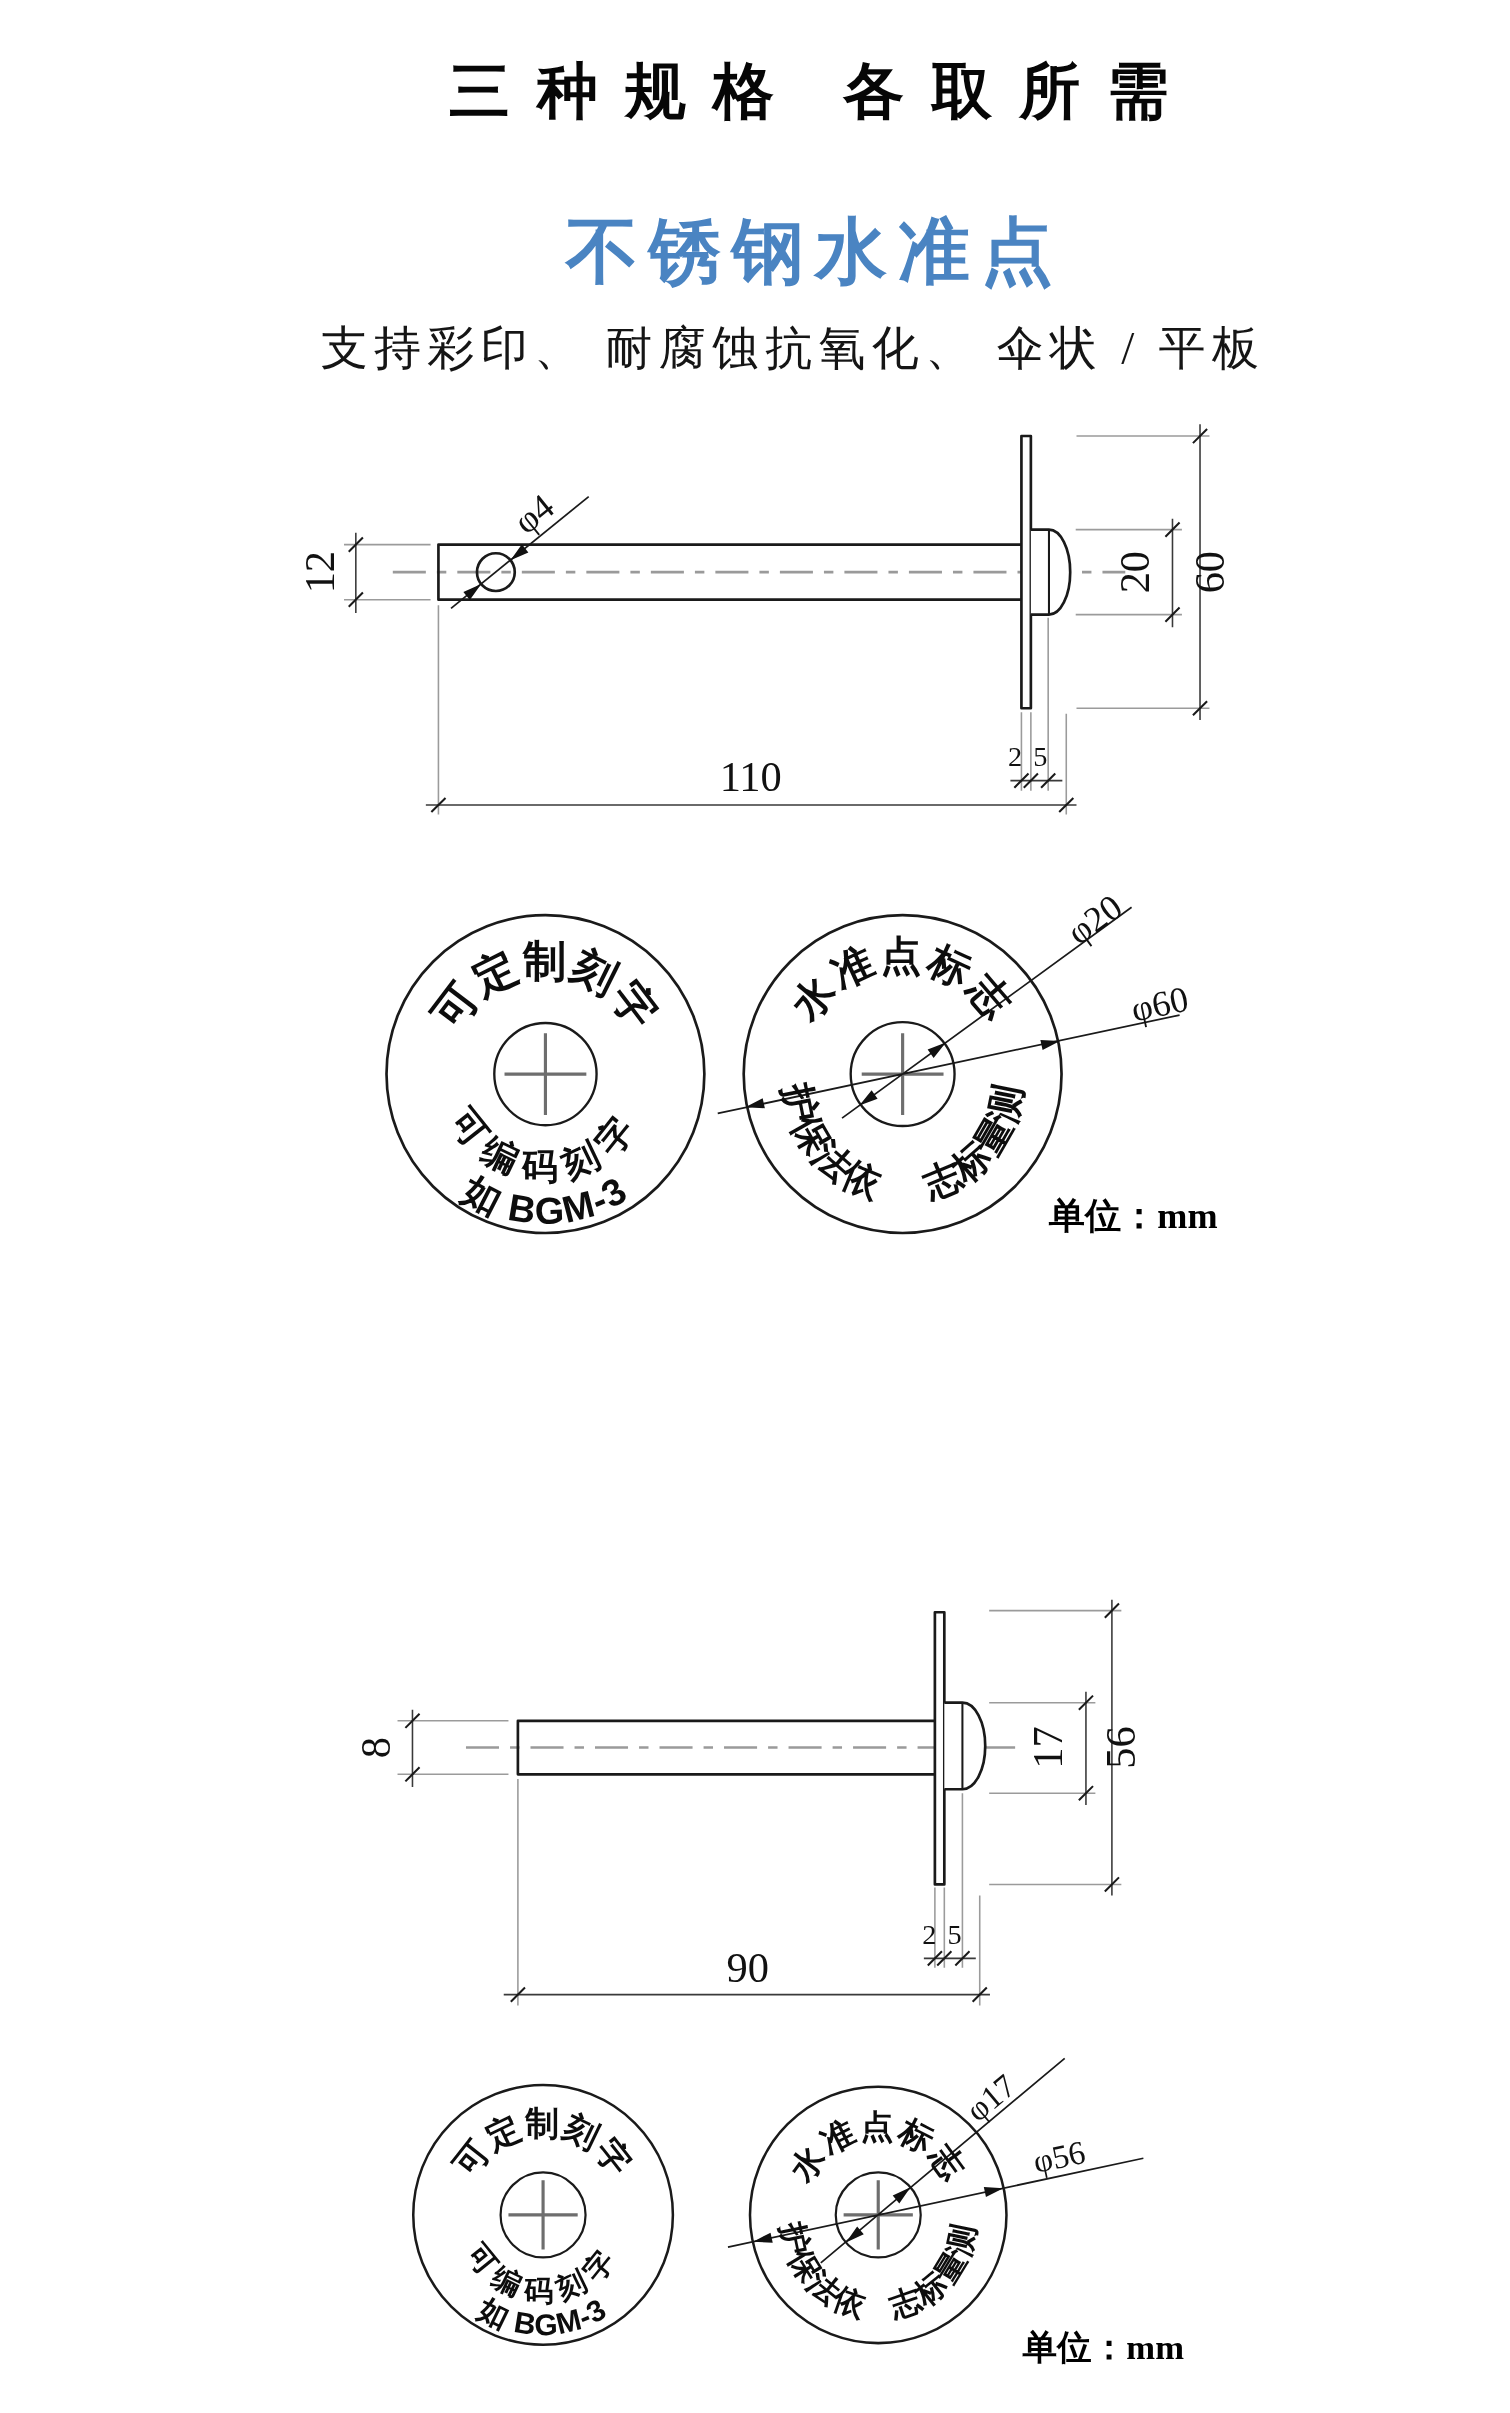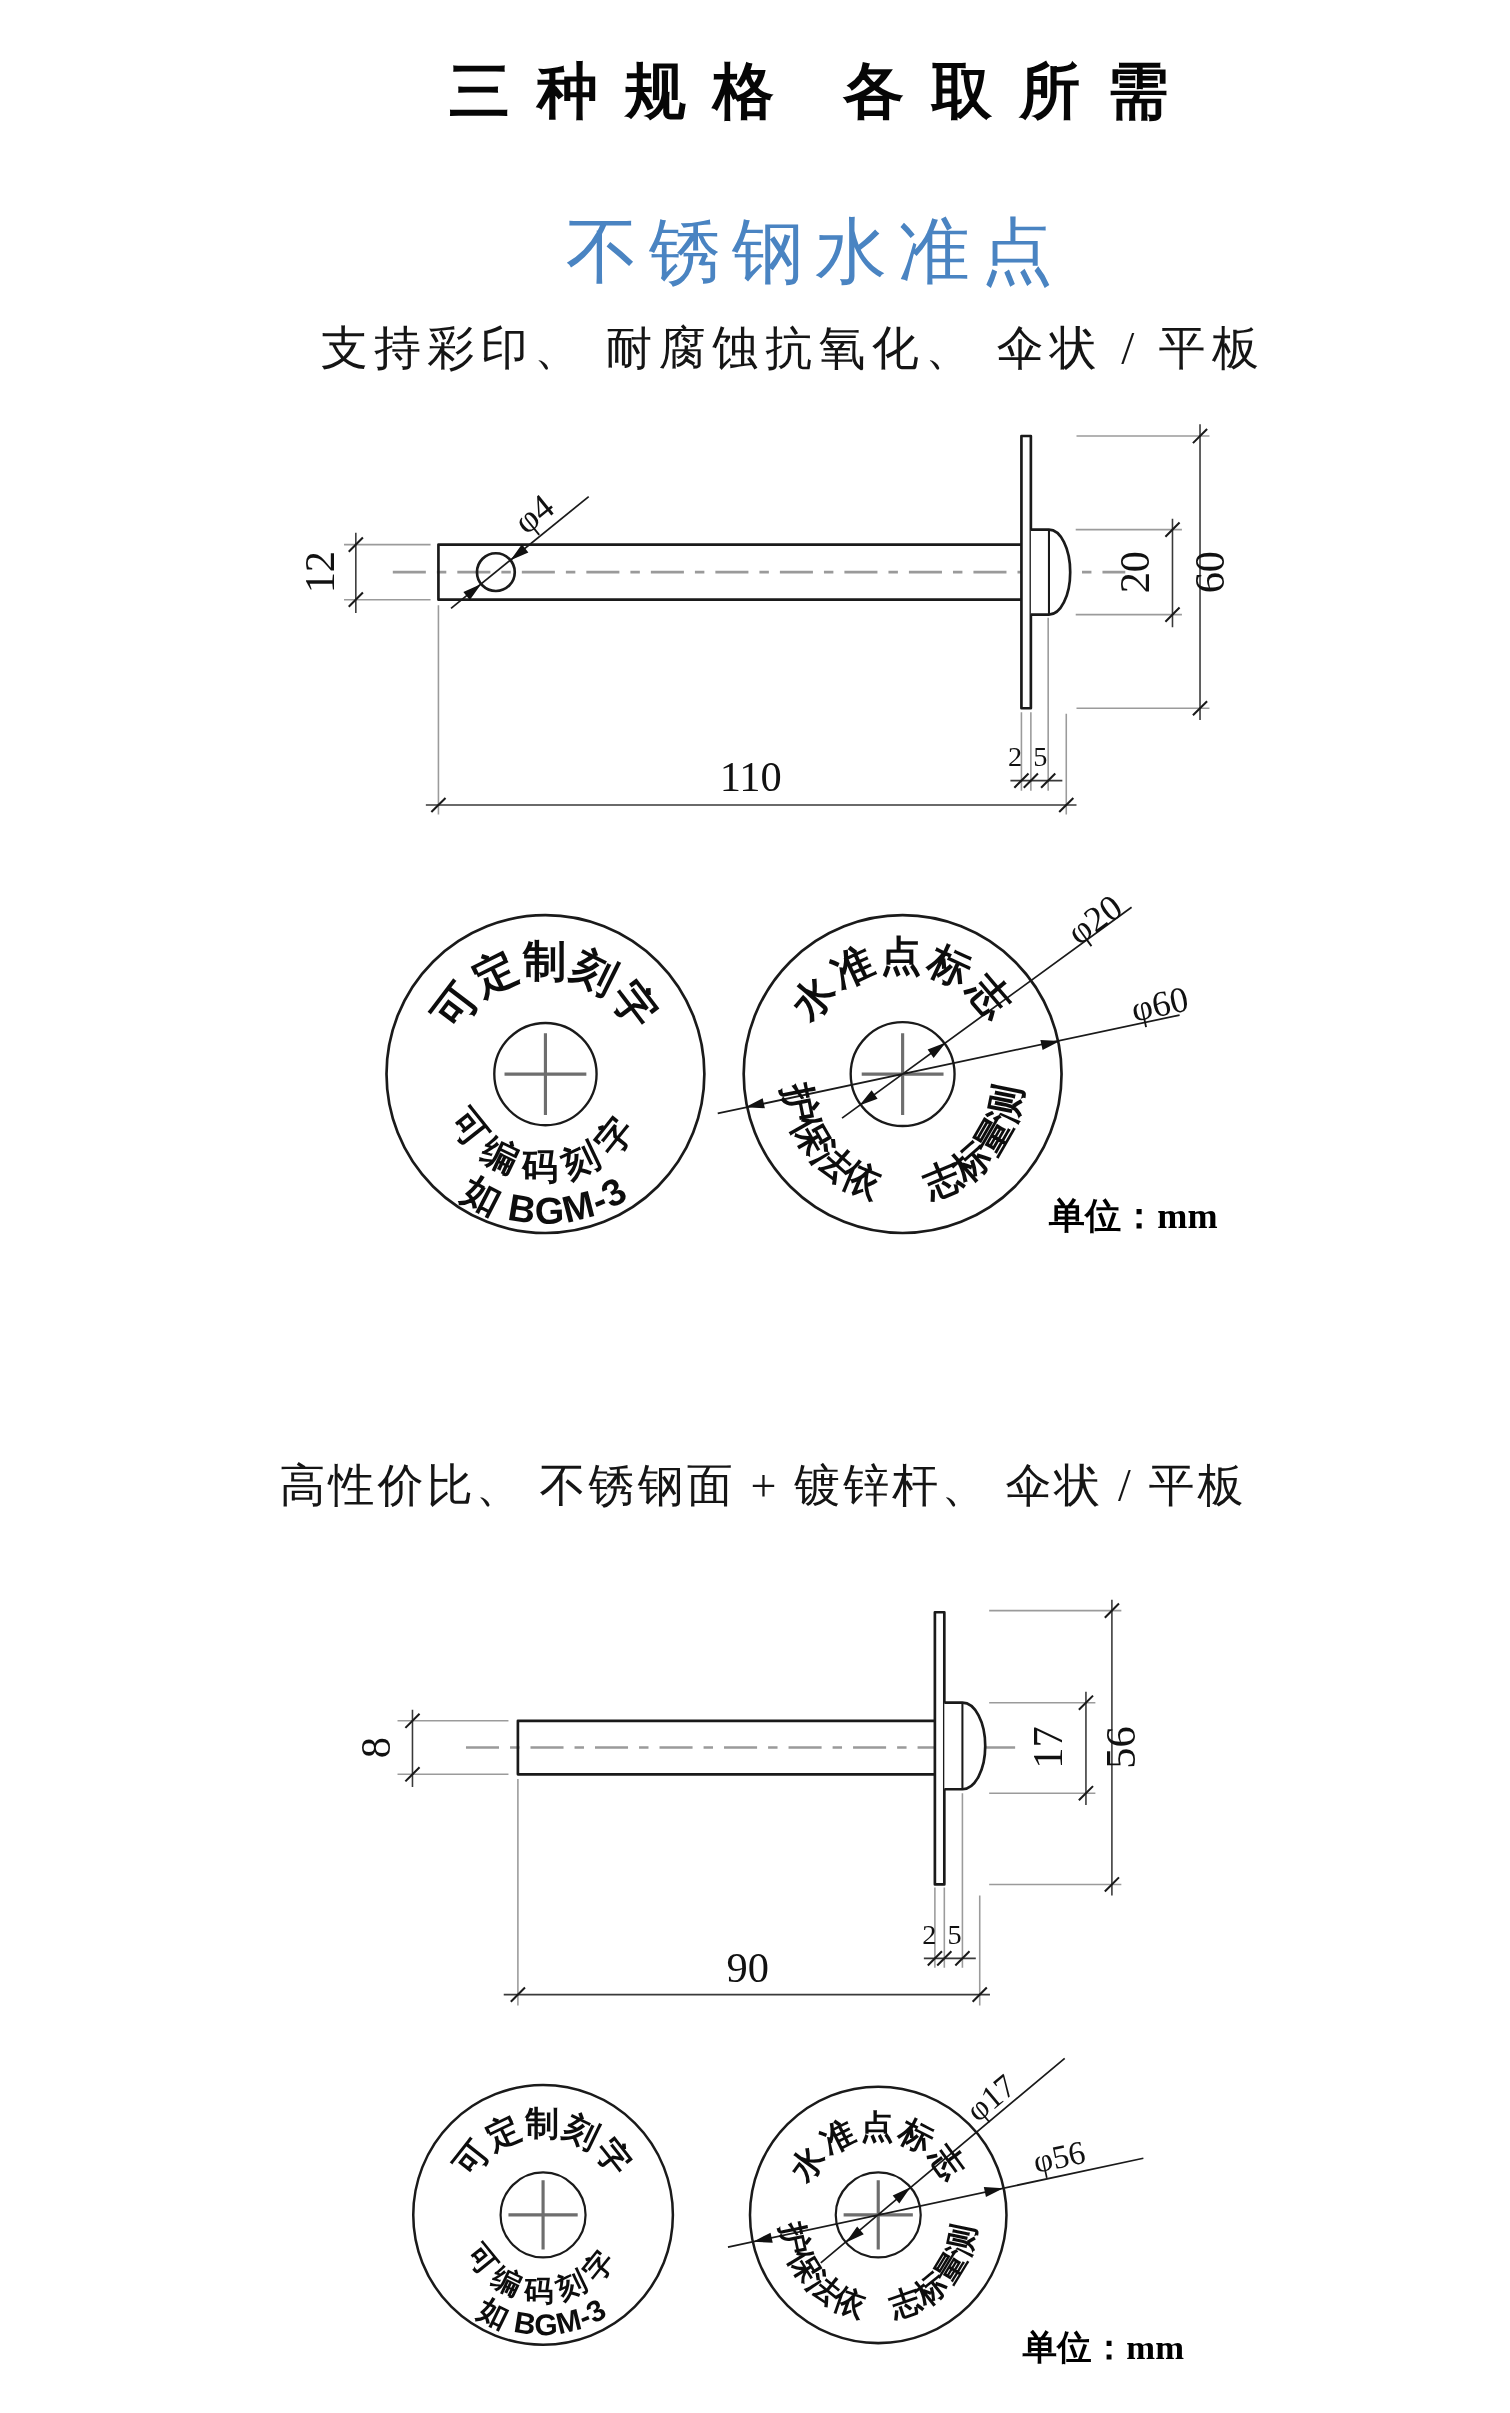--- a/index.html
+++ b/index.html
@@ -1,21 +1,21 @@
 <!DOCTYPE html>
 <html style="font-size:12.6px"><head>
 <meta charset="utf-8">
 <style>
   html,body{margin:0;padding:0;background:#fff;}
   .page{position:relative;width:1511px;height:2413px;background:#fff;overflow:hidden;
         font-family:"Liberation Sans",sans-serif;margin-top:45px;}
   .abs{position:absolute;white-space:nowrap;transform:translateX(-50%);line-height:1;}
   .main-title{font-family:"Liberation Serif",serif;font-weight:bold;font-size:61px;
               letter-spacing:27px;color:#060606;}
-  .sec-heading{font-family:"Liberation Sans",sans-serif;font-weight:normal;font-size:72px;
+  .sec-heading{font-family:"Liberation Sans",sans-serif;font-weight:bold;font-size:72px;
                letter-spacing:11px;}
   .sec-heading.small{font-size:66px;letter-spacing:33px;}
   .sec-subtitle{font-family:"Liberation Serif",serif;font-weight:400;font-size:47px;
                 letter-spacing:6.3px;color:#151515;}
   .sec-subtitle.s2{font-size:46px;letter-spacing:3.1px;}
   svg{position:absolute;left:0;top:0;}
   .outline{fill:none;stroke:#1a1a1a;stroke-width:3.4;stroke-linejoin:round;}
   .solid{fill:#ffffff;stroke:#1a1a1a;stroke-width:3.4;stroke-linejoin:round;}
   .feat{fill:none;stroke:#1a1a1a;stroke-width:2.6;}
   .ext{stroke:#9b9b9b;stroke-width:2;fill:none;}
@@ -40,21 +40,20 @@
 
 <div class="page">
 
   <div class="abs main-title" style="left:822px;top:15.7px;">三种规格 各取所需</div>
 
   <div class="abs sec-heading" style="left:815px;top:170px;color:#4a84c2;">不锈钢水准点</div>
 
   <div class="abs sec-subtitle" style="left:793px;top:280px;">支持彩印、 耐腐蚀抗氧化、 伞状 / 平板</div>
 
 
-  <div class="abs sec-subtitle s2" style="left:763px;top:1418px;">高性价比、 不锈钢面 + 镀锌杆、 伞状 / 平板</div>
 
   <svg width="1511" height="2413" viewBox="0 0 1920 3067">
     <defs>
       <path id="p1lt" d="M573,1276 A124,124 0 0 1 813,1276"></path>
       <path id="p1lb" d="M577,1375 A134,134 0 0 0 809,1375"></path>
       <path id="p1lg" d="M543,1425 A190,190 0 0 0 843,1425"></path>
       <path id="p1rt" d="M1021,1274 A130,130 0 0 1 1273,1274"></path>
       <path id="p1rr" d="M997,1319 A150,150 0 0 0 1297,1319"></path>
       <path id="p2lt" d="M593,2732 A100,100 0 0 1 787,2732"></path>
       <path id="p2lb" d="M596,2812 A108,108 0 0 0 784,2812"></path>

